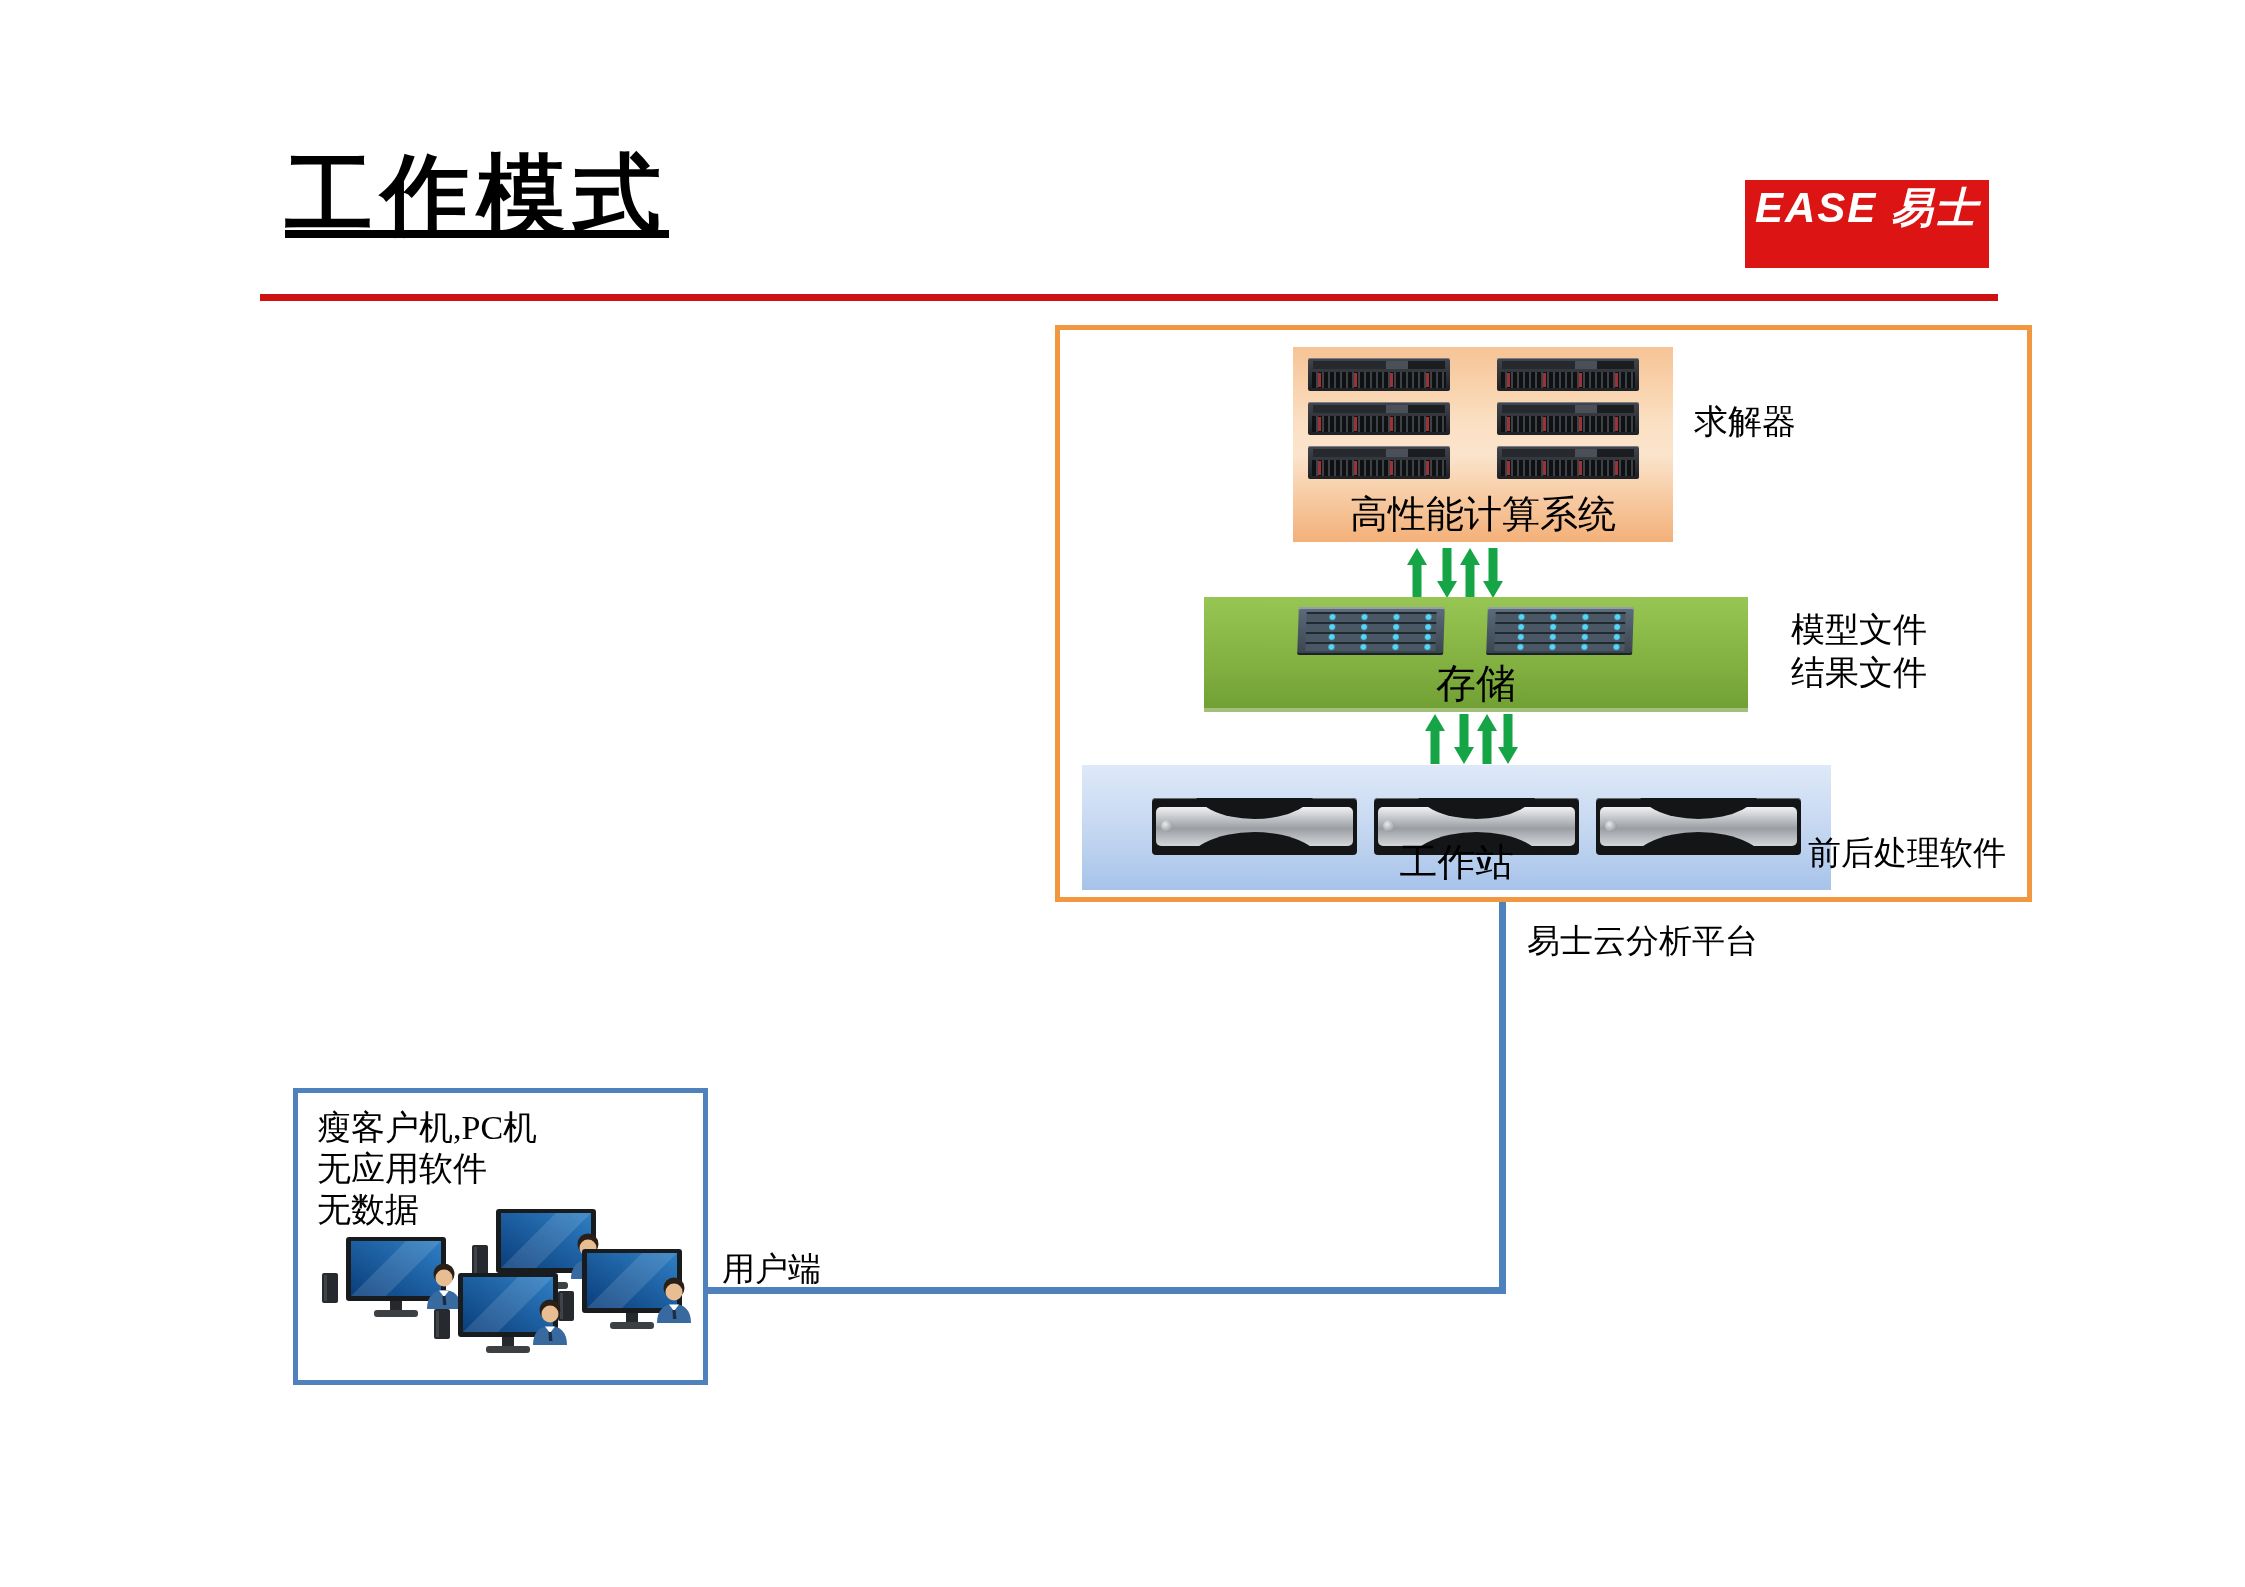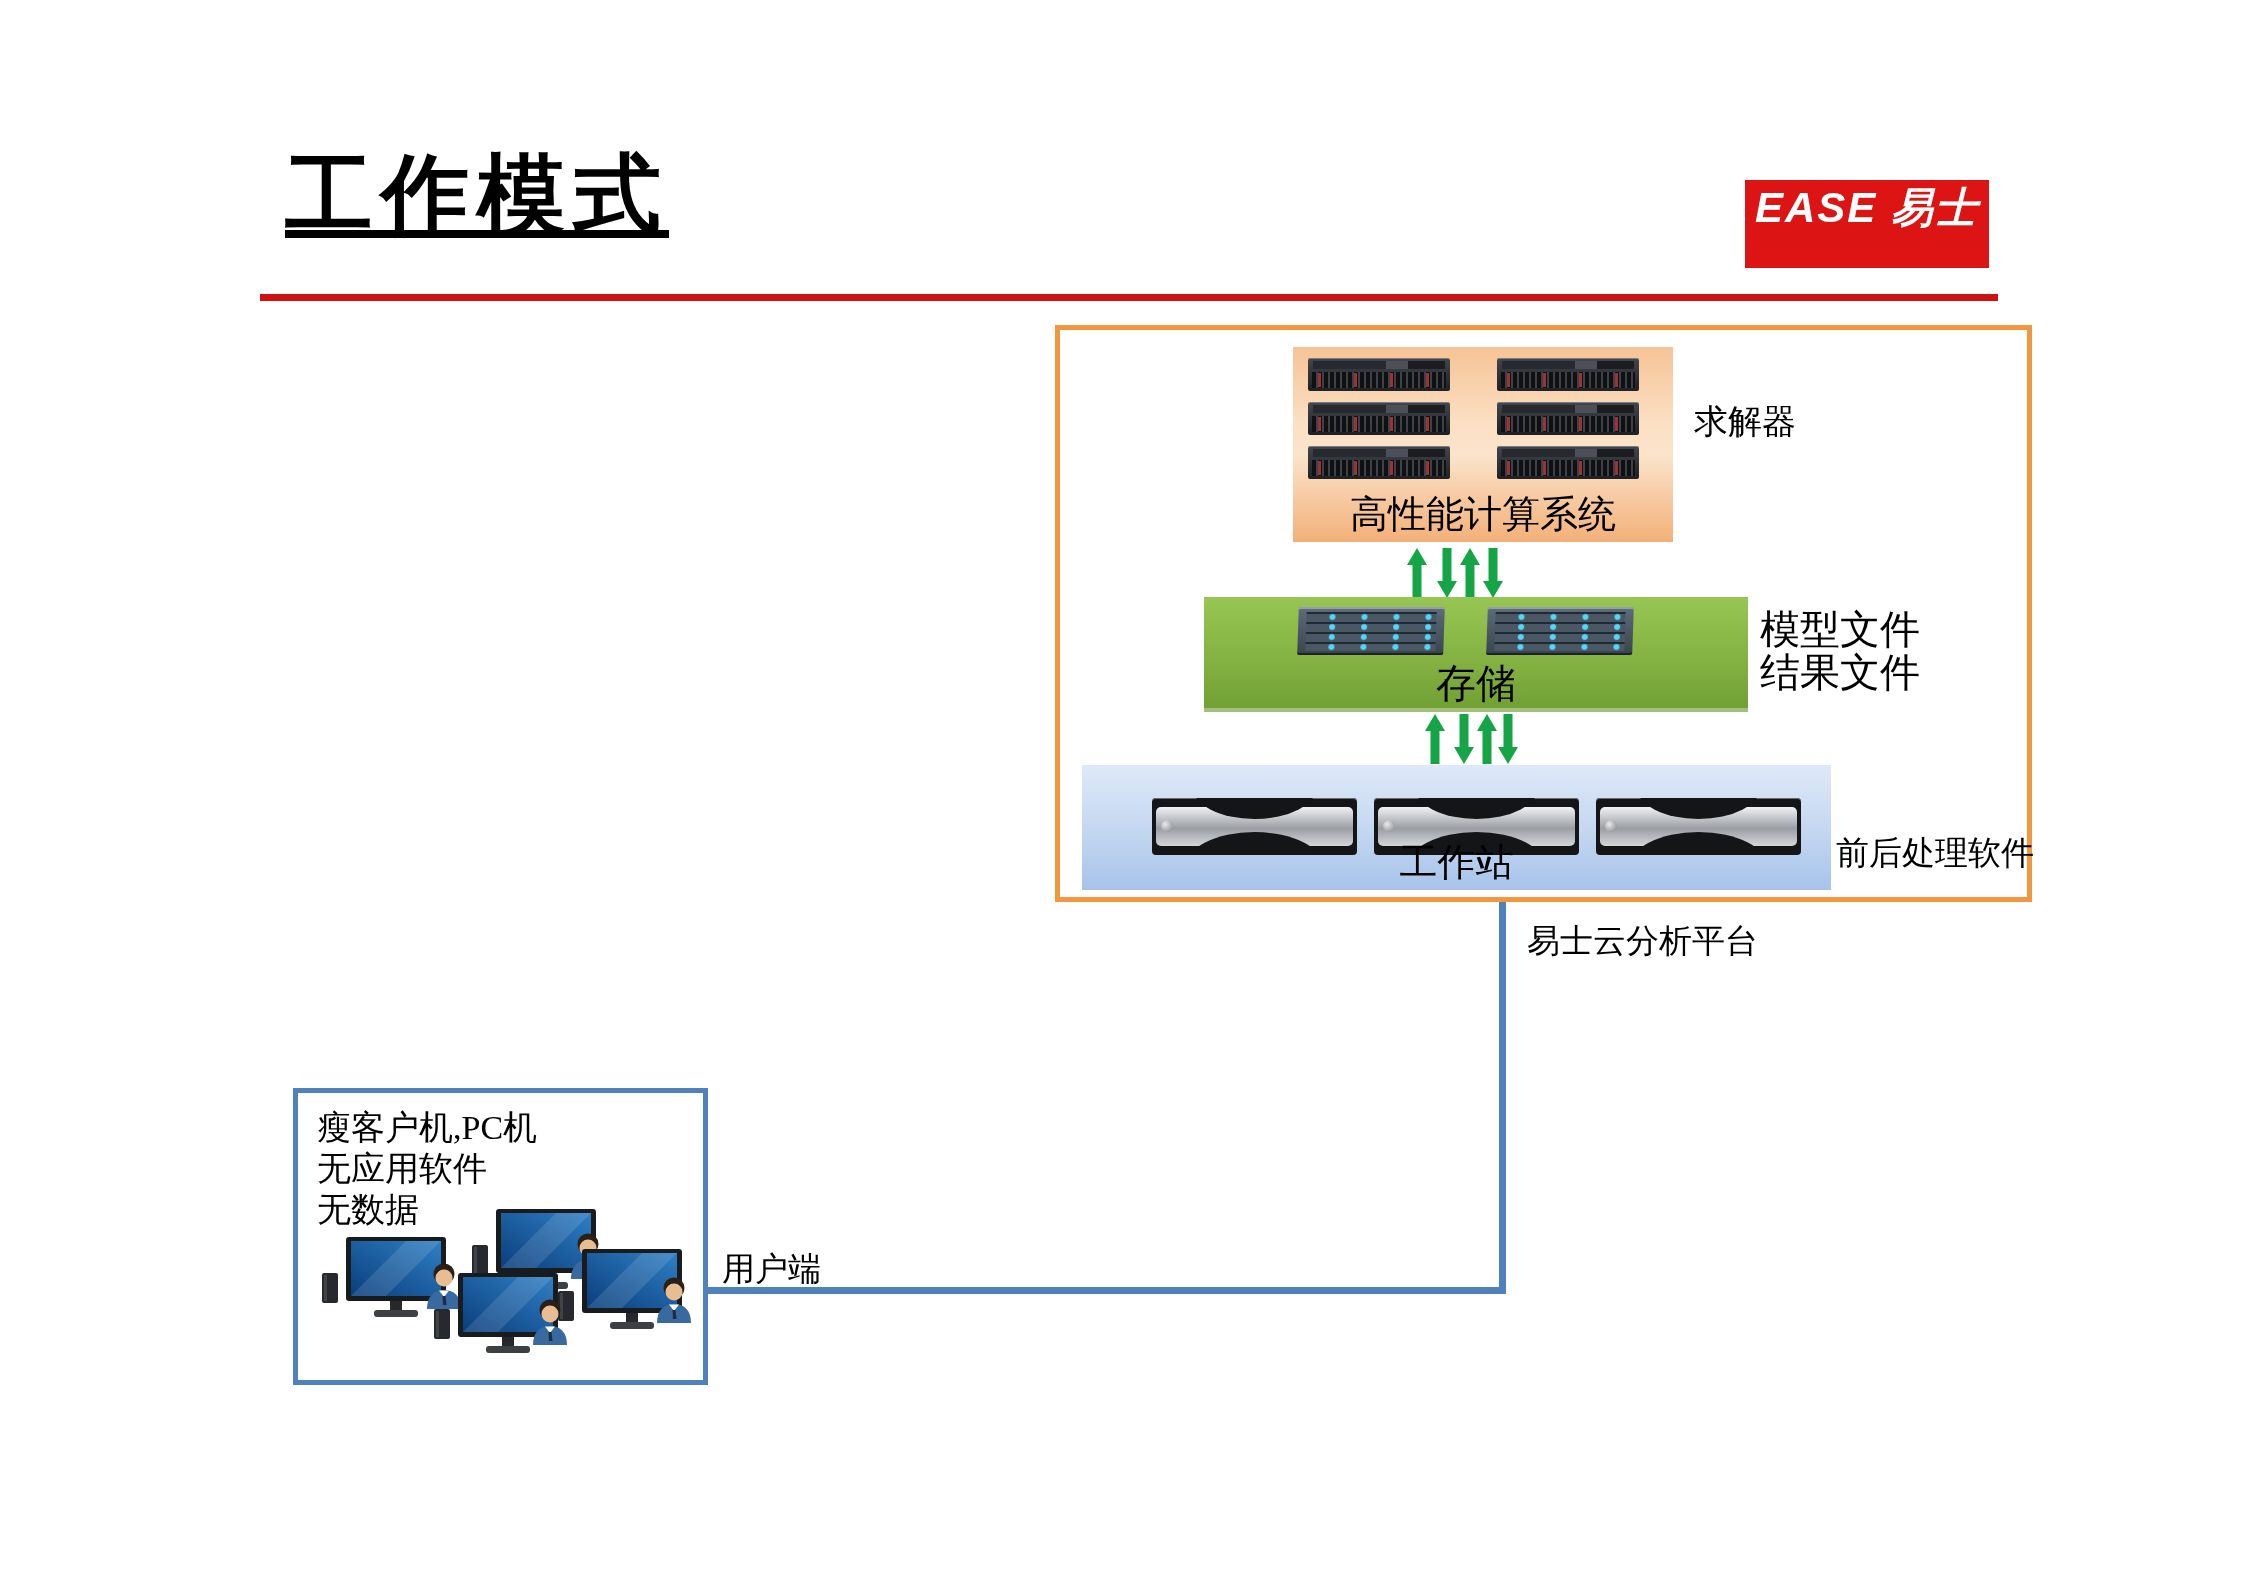--- a/index.html
+++ b/index.html
@@ -27,21 +27,21 @@
         box-shadow:inset 0 1px 0 rgba(255,255,255,.3);}
   .rack::before{content:"";position:absolute;left:5px;right:5px;top:3px;height:8px;
         background:linear-gradient(90deg,#26292d 0 55%,#4b5058 55% 72%,#1b1d20 72% 100%);}
   .rack::after{content:"";position:absolute;left:4px;right:4px;top:14px;bottom:3px;opacity:.95;
         background:repeating-linear-gradient(90deg,#0d0f11 0 4px,#3e434a 4px 6px);}
   .rack .rled{position:absolute;z-index:2;left:10px;top:15px;width:3px;height:14px;background:#9e3136;
         box-shadow:36px 0 0 #9e3136,72px 0 0 #9e3136,108px 0 0 #9e3136;}
 
   
   .side-label{font-size:34px;line-height:1.2;white-space:nowrap;text-align:right;}
-  .file-labels{left:700px;top:278px;font-size:40px;line-height:43px;white-space:nowrap;}
+  .file-labels{left:731px;top:278px;font-size:34px;line-height:43px;white-space:nowrap;}
 
   
   .arrow{position:absolute;width:20px;height:50px;}
   .arrow polygon{fill:#16A546;}
 
   
   .storage-box{left:144px;top:267px;width:544px;height:115px;
         background:linear-gradient(180deg,#97C654 0%,#84B242 55%,#6F9E33 100%);
         box-shadow:inset 0 -4px 0 rgba(255,255,255,.35);}
   .storage-box .caption{font-size:40px;}
@@ -68,21 +68,21 @@
         background:radial-gradient(circle at 35% 35%,#e8eaec,#7c8085);}
 
   
   .v-line{left:1499px;top:902px;width:7px;height:388px;background:#4F81BD;}
   .h-line{left:708px;top:1287px;width:798px;height:7px;background:#4F81BD;}
 
   
   .platform-label{left:1527px;top:919px;font-size:33px;}
   .user-label{left:722px;top:1231px;font-size:33px;margin-top:16px;}
   .solver-label{left:634px;top:72px;}
-  .postproc-label{left:776px;top:504px;font-size:33px;}
+  .postproc-label{left:748px;top:504px;font-size:33px;}
 
   
   .client-box{left:293px;top:1088px;width:415px;height:297px;border:5px solid #4F81BD;
         box-sizing:border-box;background:#fff;}
   .client-text{left:19px;top:14px;font-size:34px;line-height:41px;}
   .cluster{left:2px;top:112px;}
 </style>
 </head>
 <body>
 

